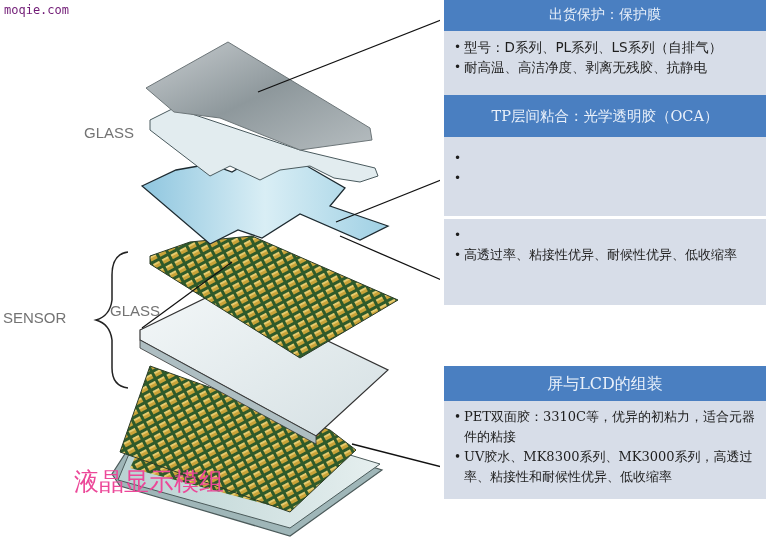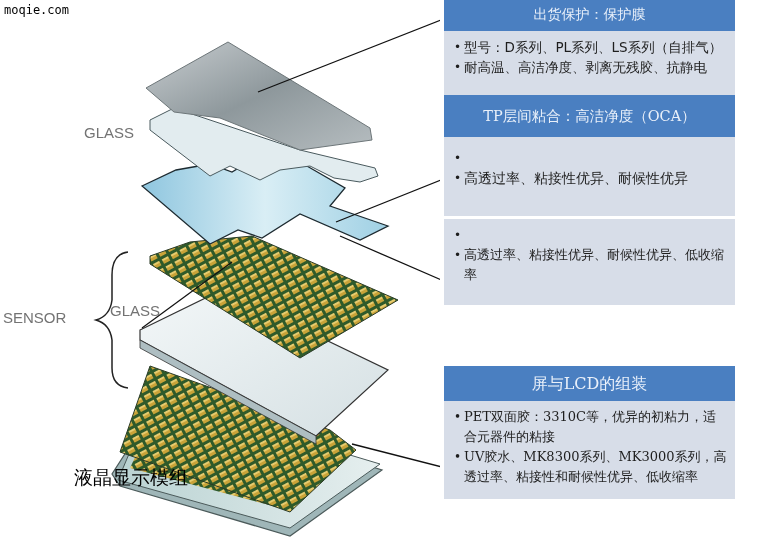--- a/index.html
+++ b/index.html
@@ -1,27 +1,27 @@
 <!DOCTYPE html>
 <html><head>
 <meta charset="utf-8">
 <style>
   html, body { margin:0; padding:0; }
   body { width:768px; height:539px; background:#ffffff; position:relative; overflow:hidden;
          font-family:"DejaVu Sans", sans-serif; }
   .watermark { position:absolute; left:4px; top:3px; font-family:"DejaVu Sans Mono", monospace;
-               font-size:12px; color:#000000; letter-spacing:0px; }
+               font-size:12px; color:#701a75; letter-spacing:0px; }
   .stack { position:absolute; left:0; top:0; width:440px; height:539px; }
   .lbl { position:absolute; color:#737373; font-family:"Liberation Sans", sans-serif; }
   .lbl-glass-top { left:84px; top:124px; font-size:15px; }
   .lbl-sensor { left:3px; top:309px; font-size:15px; }
   .lbl-glass-mid { left:110px; top:302px; font-size:15px; }
-  .lbl-lcd { left:74px; top:465px; font-size:19px; font-family:Liberation Sans, sans-serif; color:#000000; }
+  .lbl-lcd { left:74px; top:465px; font-size:25px; font-family:Liberation Sans, sans-serif; color:#ec4899; }
 
-  .panel { position:absolute; left:444px; width:291px; }
+  .panel { position:absolute; left:444px; width:322px; }
   .panel-head { background:#4a7fc1; color:#e9f0fa; text-align:center;
                 font-family:"DejaVu Serif", serif; }
   .panel-body { background:#d7dde8; color:#1e1e1e; padding:4px 8px 4px 10px;
                 font-family:"DejaVu Sans", sans-serif; }
   .item { display:flex; align-items:flex-start; line-height:20px; }
   .bullet { width:10px; flex:0 0 10px; font-size:12px; }
   .p1 { top:0; }
   .p1 .panel-head { height:31px; line-height:29px; font-size:14px; }
   .p1 .panel-body { height:56px; font-size:13.5px; padding-top:6px; }
   .p2 { top:95px; }
@@ -120,28 +120,27 @@
       <span>型号：D系列、PL系列、LS系列（自排气）</span>
     </div>
     <div class="item">
       <span class="bullet">•</span>
       <span>耐高温、高洁净度、剥离无残胶、抗静电</span>
     </div>
   </div>
 </div>
 
 <div class="panel p2">
-  <div class="panel-head">TP层间粘合：高洁净度（OCA）</div>
+  <div class="panel-head">TP层间粘合：光学透明胶（OCA）</div>
   <div class="panel-body">
     <div class="item">
       <span class="bullet">•</span>
     </div>
     <div class="item">
       <span class="bullet">•</span>
-      <span>高透过率、粘接性优异、耐候性优异</span>
     </div>
   </div>
 </div>
 
 <div class="panel p3">
   <div class="panel-body">
     <div class="item">
       <span class="bullet">•</span>
     </div>
     <div class="item">

